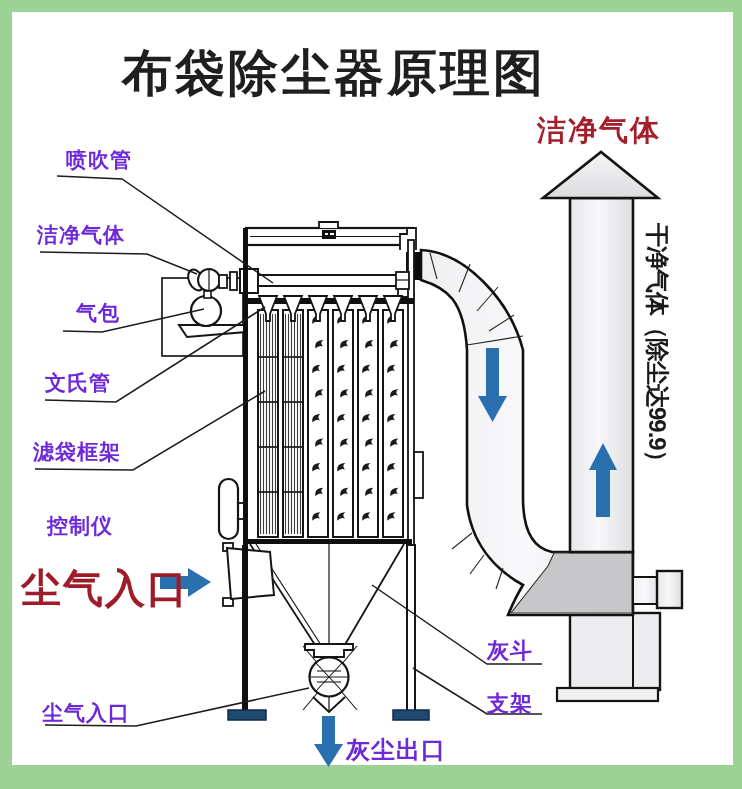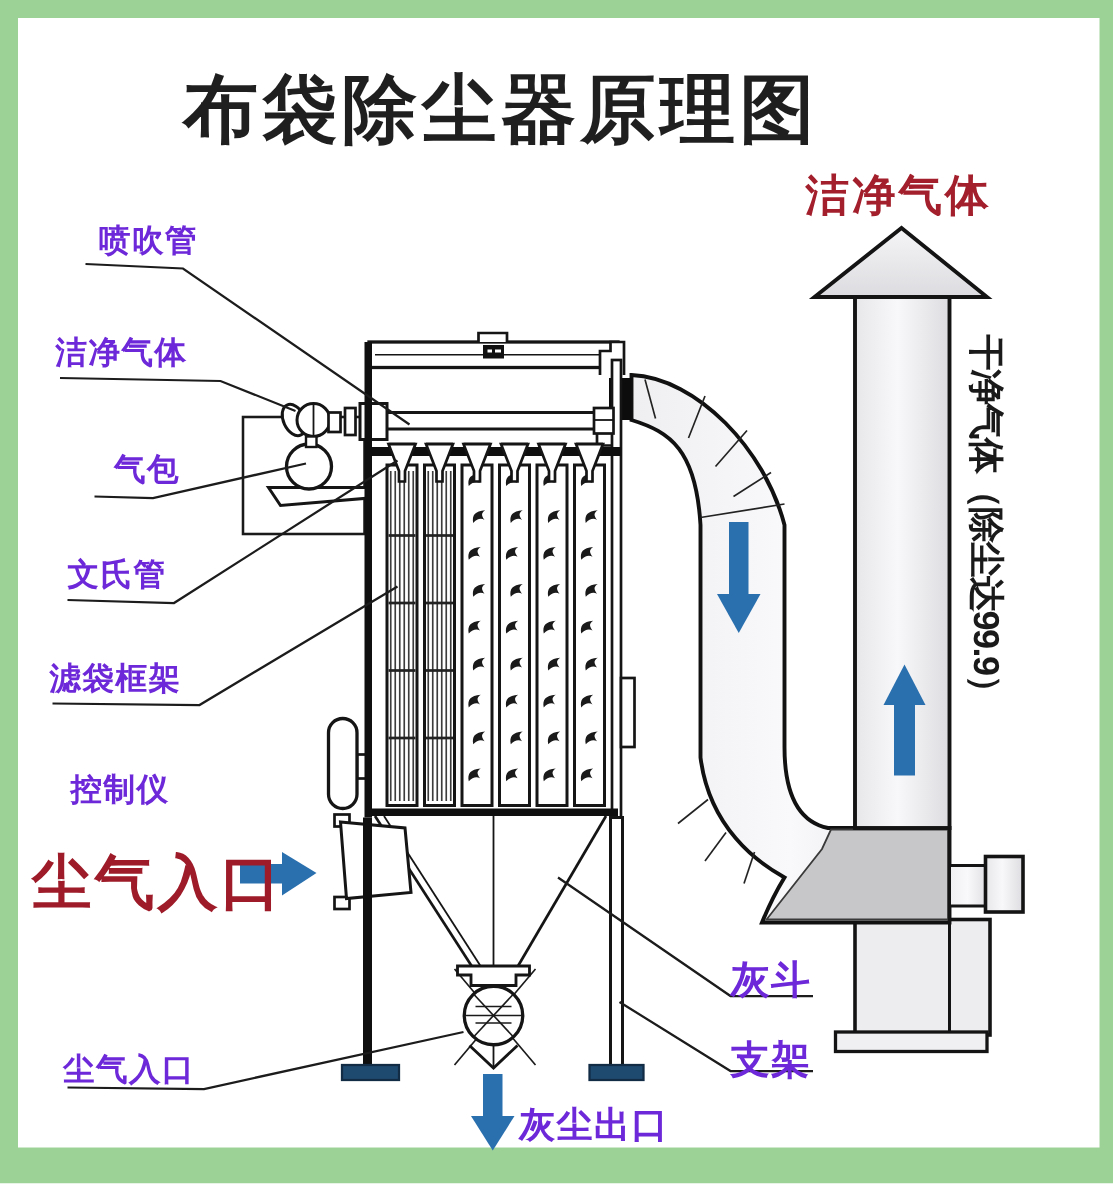--- a/index.html
+++ b/index.html
@@ -15,21 +15,21 @@
     background:#ffffff;
   }
   #art{position:absolute;left:0;top:0;}
   .lbl{
     position:absolute;white-space:nowrap;
     font-weight:700;color:#6d28d9;font-size:21px;
     letter-spacing:1px;
   }
   .lbl.big-red{color:#9e1c29;font-size:40px;letter-spacing:2px;}
   .lbl.red{color:#a31f2b;font-size:29px;letter-spacing:2px;}
-  .lbl.mid{font-size:26px;}
+  .lbl.mid{font-size:22px;}
   .lbl.outlet{font-size:24px;}
   #page-title{
     position:absolute;left:0;top:40px;width:668px;text-align:center;
     font-size:50px;font-weight:600;color:#1f1f1f;letter-spacing:3px;
   }
   #vert-note{
     position:absolute;left:673px;top:223px;width:300px;
     transform:rotate(90deg);transform-origin:0 0;
     font-size:24px;font-weight:700;color:#1a1a1a;letter-spacing:-1px;
   }

